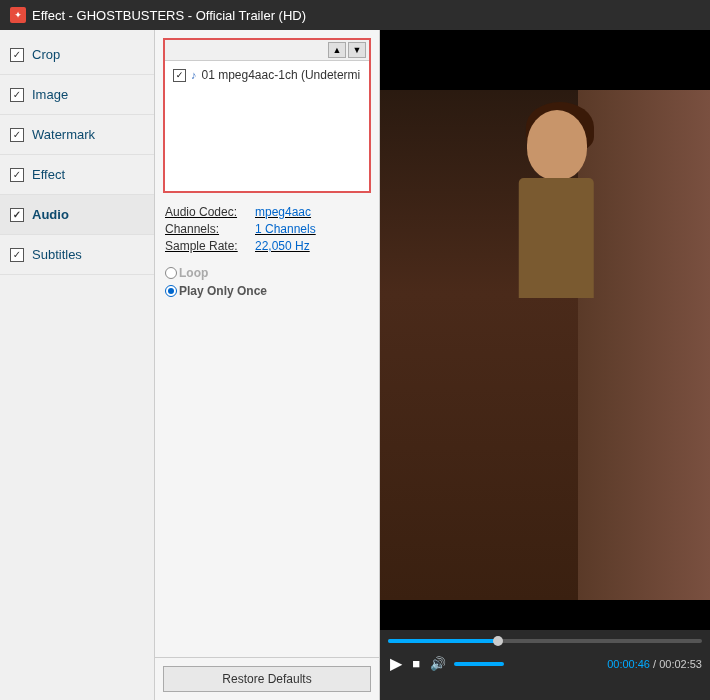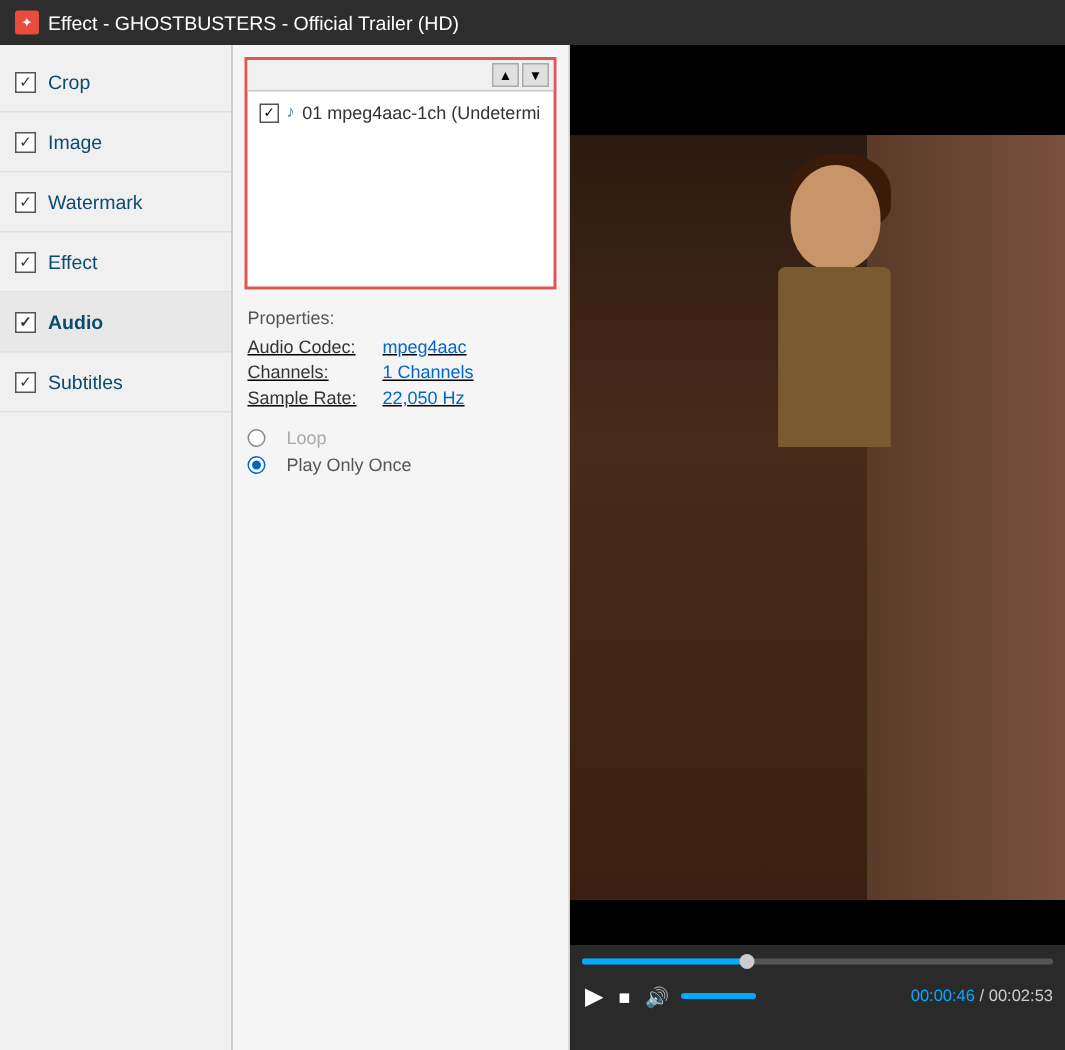--- a/index.html
+++ b/index.html
@@ -164,22 +164,23 @@
       padding: 6px 10px;
     }
     .loop-title {
       font-size: 12px;
       color: #333;
       margin-bottom: 6px;
     }
     .radio-option {
       display: flex;
       align-items: center;
-      gap: 14px;
+      gap: 2px;
       margin-bottom: 4px;
+      font-weight: bold;
     }
     .radio-btn {
       width: 12px;
       height: 12px;
       border-radius: 50%;
       border: 1px solid #888;
       background: white;
       display: flex;
       align-items: center;
       justify-content: center;
@@ -402,21 +403,20 @@
       <div class="audio-list">
         <div class="audio-item">
           <div class="audio-item-checkbox">✓</div>
           <span class="audio-item-icon">♪</span>
           <span class="audio-item-label">01 mpeg4aac-1ch (Undetermi</span>
         </div>
       </div>
     </div>
 
     <div class="properties-section">
-      <div class="properties-title">Properties:</div>
       <div class="property-row">
         <span class="property-label">Audio Codec:</span>
         <span class="property-value">mpeg4aac</span>
       </div>
       <div class="property-row">
         <span class="property-label">Channels:</span>
         <span class="property-value">1 Channels</span>
       </div>
       <div class="property-row">
         <span class="property-label">Sample Rate:</span>
@@ -428,20 +428,23 @@
       <div class="radio-option">
         <div class="radio-btn"></div>
         <span class="radio-label disabled">Loop</span>
       </div>
       <div class="radio-option">
         <div class="radio-btn selected"></div>
         <span class="radio-label">Play Only Once</span>
       </div>
     </div>
 
+    <div class="restore-btn-container">
+      <button class="restore-btn">Restore Defaults</button>
+    </div>
   </div>
 
   <div class="preview-area">
     <div class="video-preview">
       <div class="video-bg">
 
         <div style="position:absolute;top:0;left:0;right:0;height:65px;background:#000;"></div>
 
         <div class="scene-bg"></div>
 

